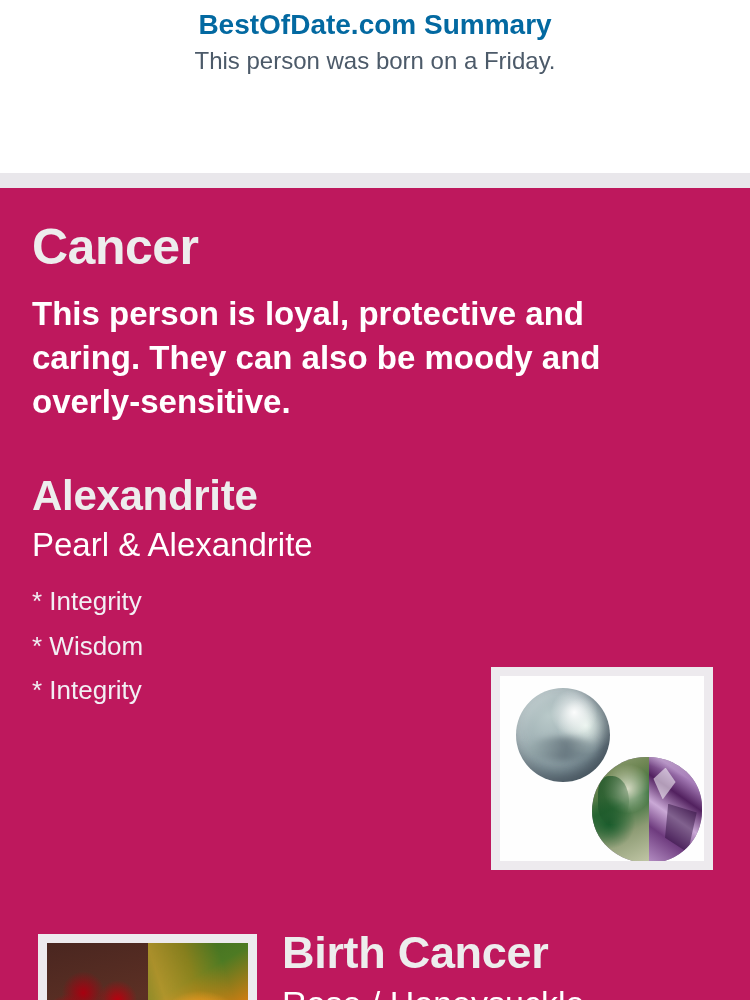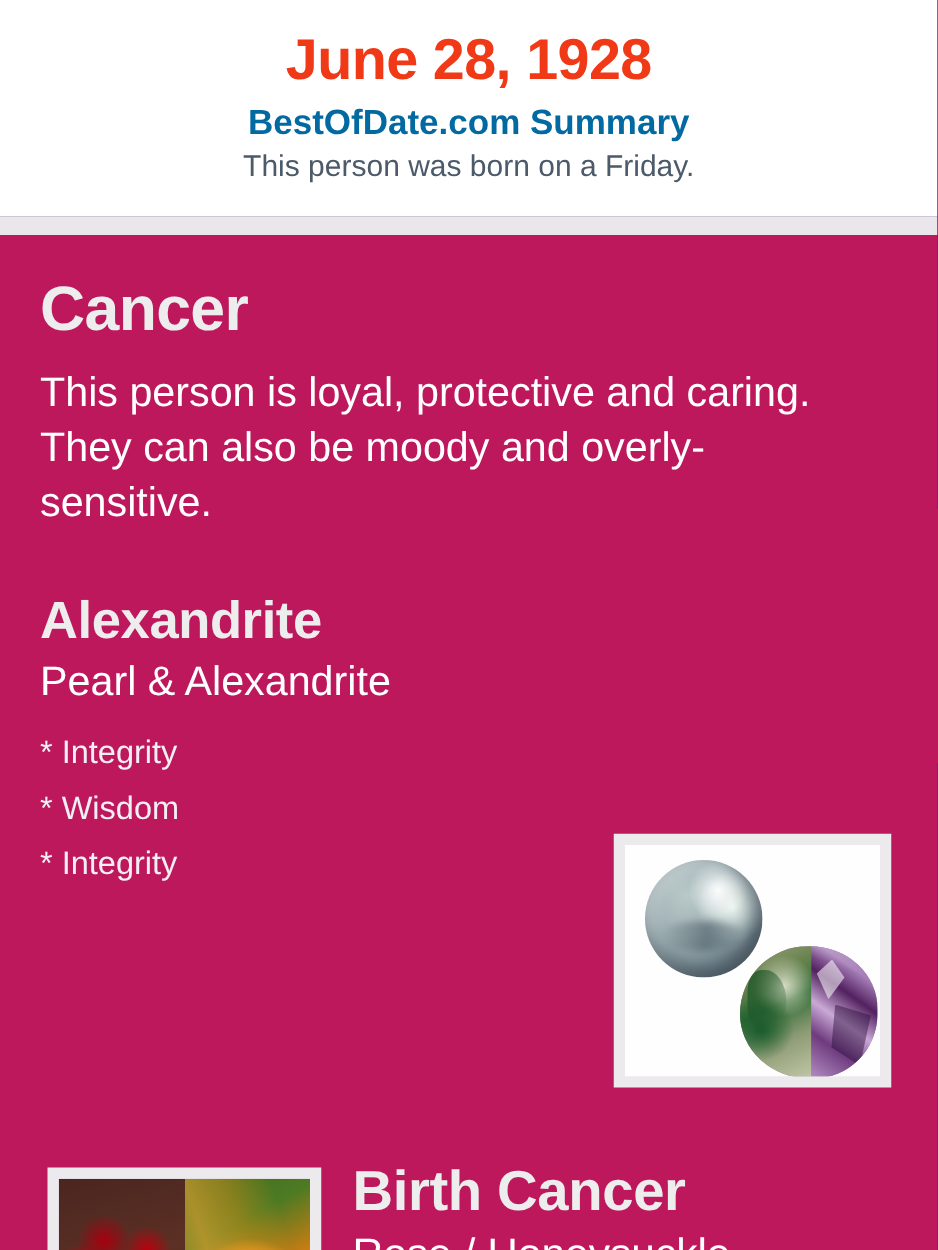--- a/index.html
+++ b/index.html
@@ -81,21 +81,21 @@
     color: #EDEDED;
     line-height: 1;
     letter-spacing: -0.5px;
   }
   .zodiac-desc {
     position: absolute;
     left: 32px; top: 104px;
     width: 620px;
     margin: 0;
     font-size: 33px;
-    font-weight: normal;
+    font-weight: bold;
     color: #FFFFFF;
     line-height: 1.33;
   }
 
   
   .birthstone-title {
     position: absolute;
     left: 32px; top: 287px;
     margin: 0;
     font-size: 42px;
@@ -296,21 +296,20 @@
     color: #FFFFFF;
     line-height: 1;
   }
 </style>
 </head>
 <body>
 
 <div id="page">
 
   <div class="header">
-    <h1 class="header-date">June 28, 1928</h1>
     <div class="header-sub">BestOfDate.com Summary</div>
     <div class="header-note">This person was born on a Friday.</div>
   </div>
   <div class="divider"></div>
 
   <div class="body-panel">
 
     <h2 class="zodiac-name">Cancer</h2>
     <p class="zodiac-desc">This person is loyal, protective and caring. They can also be moody and overly-sensitive.</p>
 

